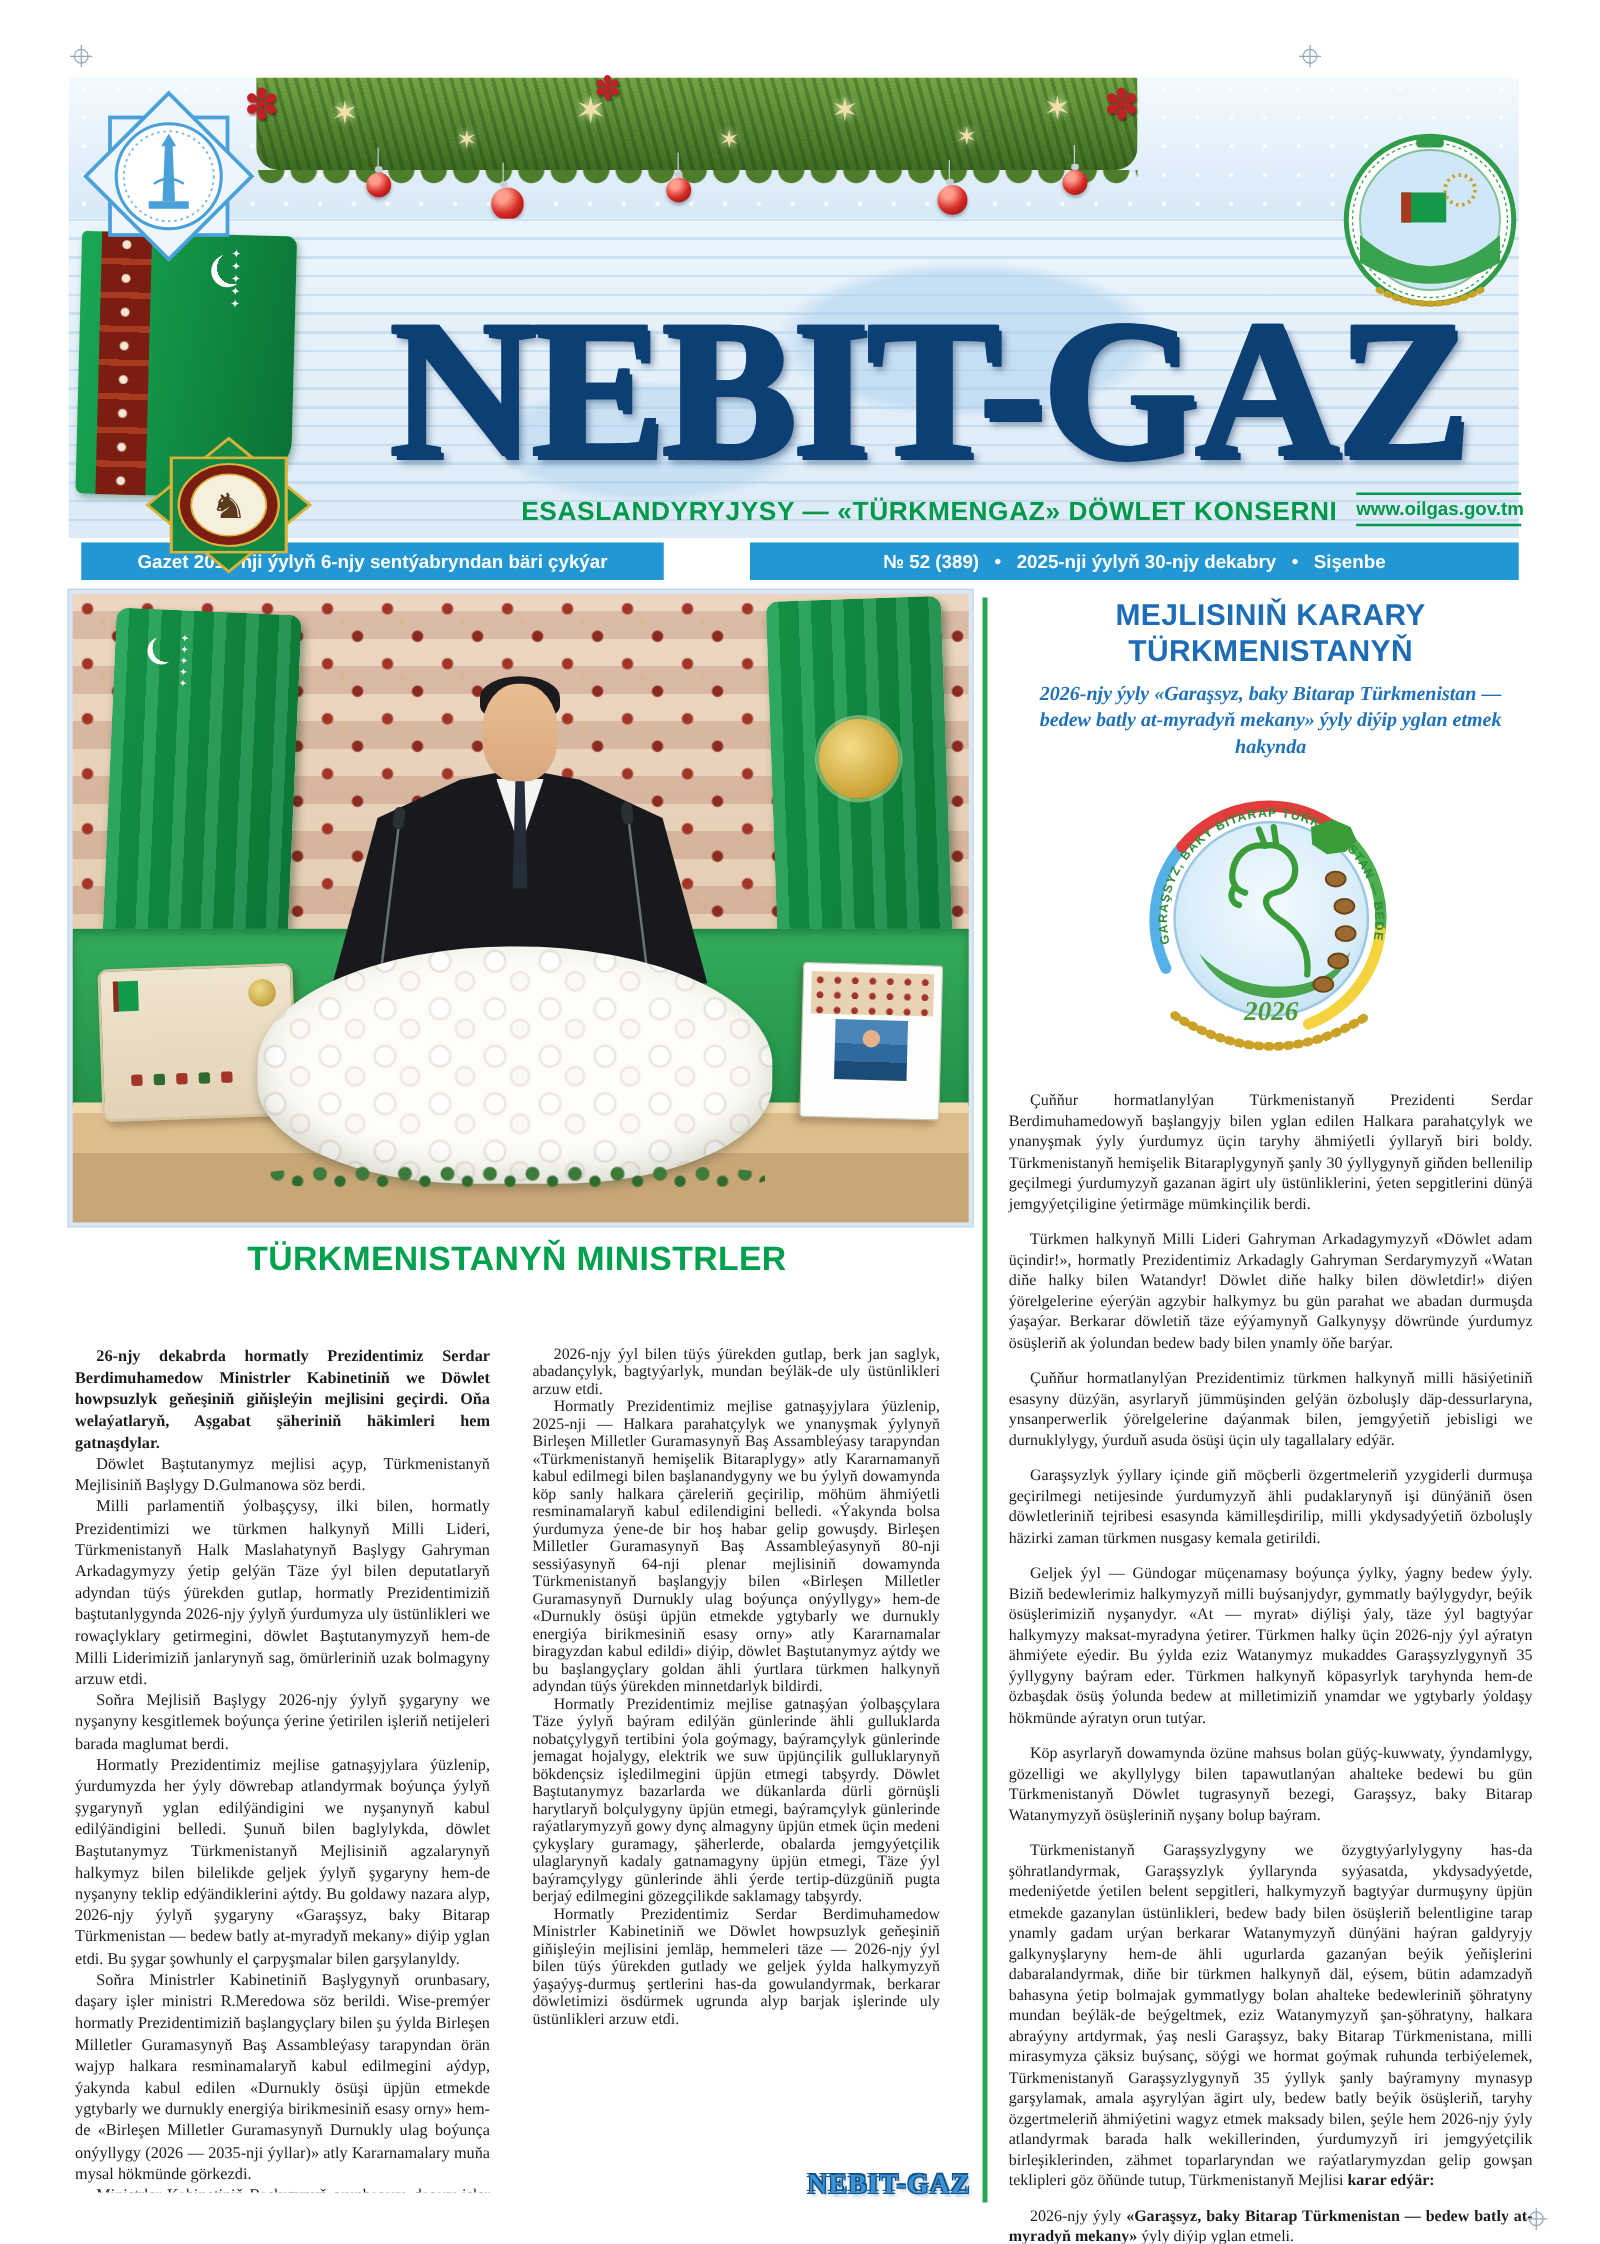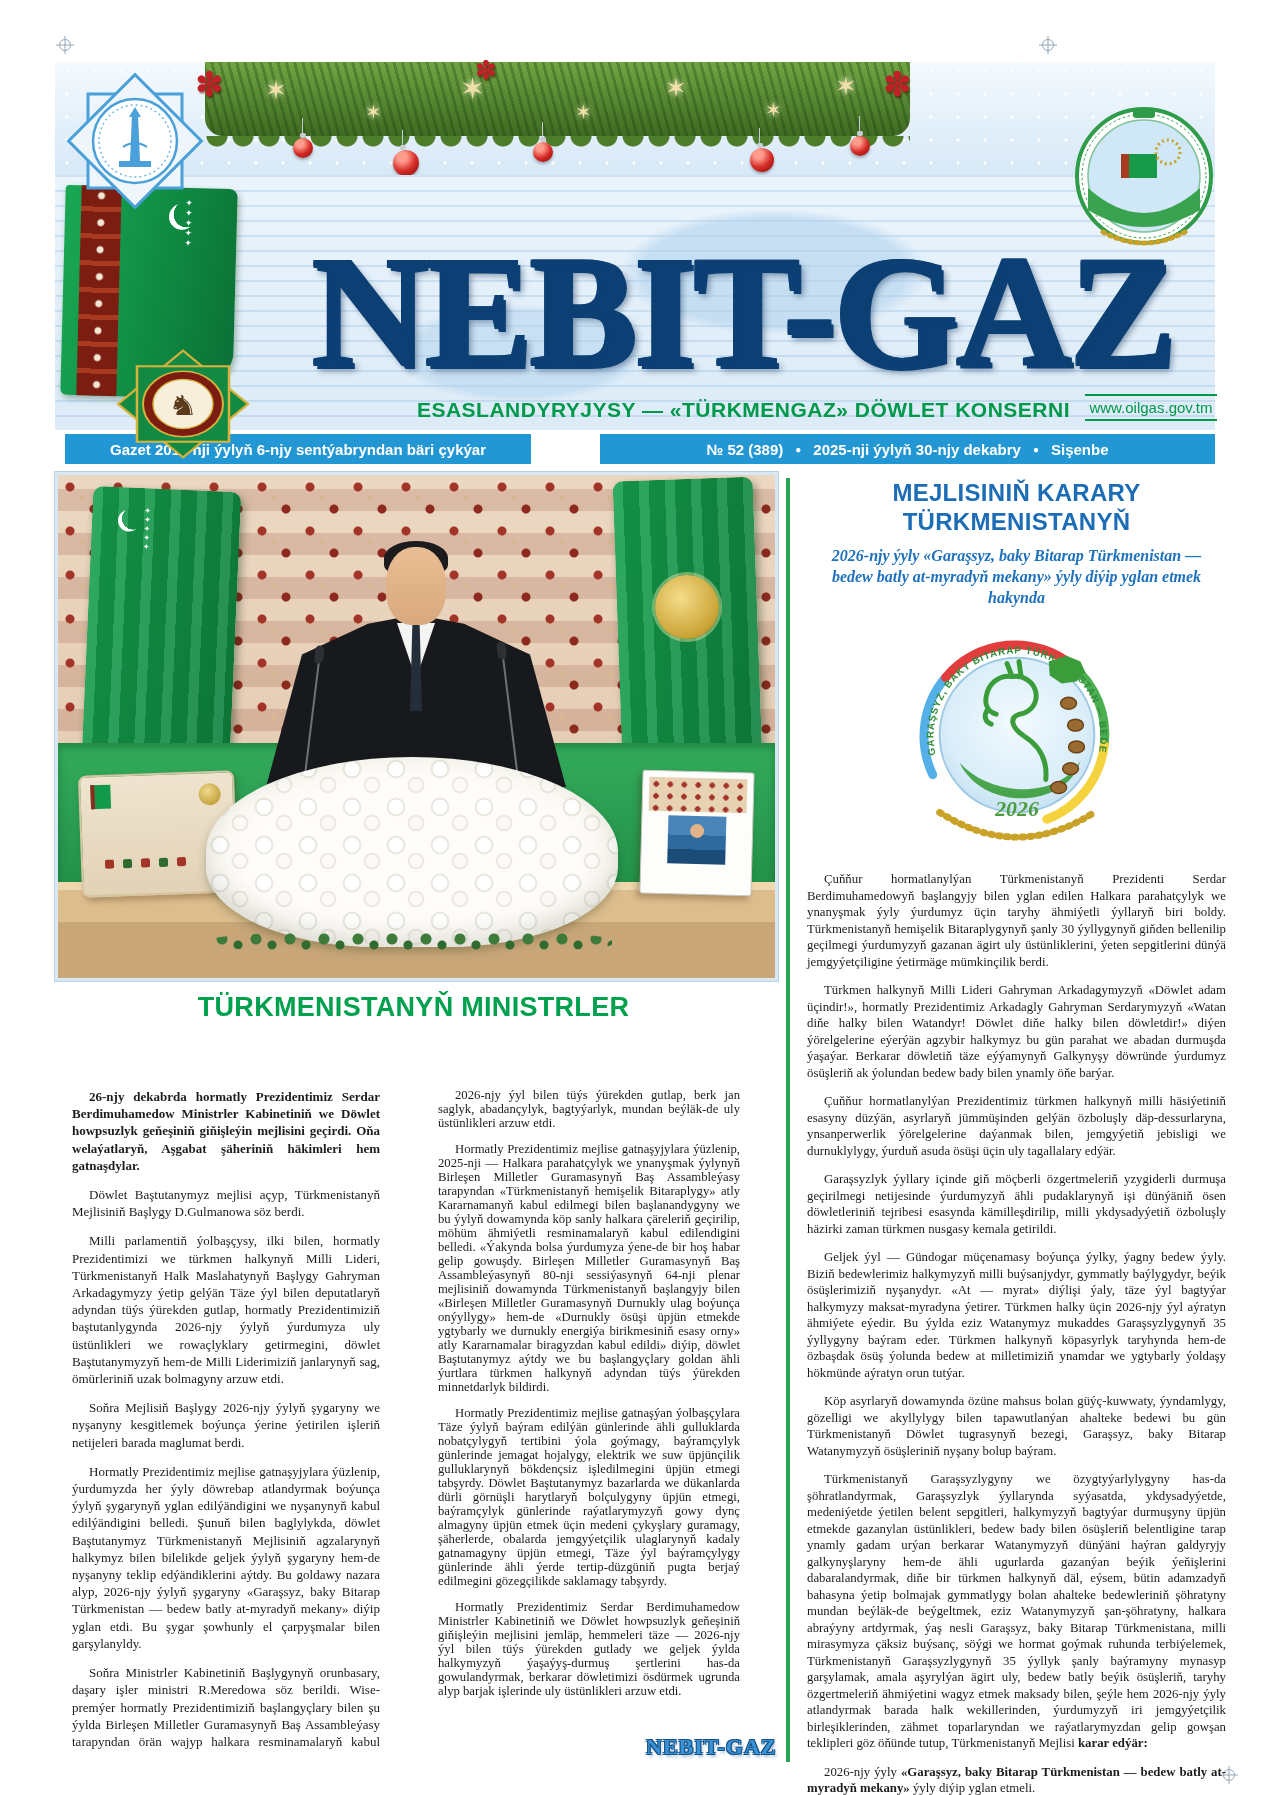--- a/index.html
+++ b/index.html
@@ -46,21 +46,21 @@
   .nebit-title{position:absolute;left:185px;top:62px;width:985px;text-align:center;
      font-family:"Liberation Serif",serif;font-weight:bold;font-size:158px;line-height:150px;
      letter-spacing:-3px;transform:scaleX(1.02);transform-origin:left;
      color:#2e7fc2;
      text-shadow:3px 4px 0 #0c3f74,-1px -1px 0 #0c3f74,1px -1px 0 #0c3f74,-1px 1px 0 #0c3f74,5px 6px 6px rgba(10,40,80,.45);
      background:linear-gradient(#e3f2fc 0%,#a6d2ef 30%,#4897d4 62%,#1f6cae 85%,#15507f 100%);
      -webkit-background-clip:text;background-clip:text;-webkit-text-fill-color:transparent;}
   .founder-row{position:absolute;left:185px;top:223px;width:830px;text-align:right;
      font-family:"Liberation Sans",sans-serif;font-weight:bold;font-size:21px;color:#00984a;letter-spacing:.5px;}
   .website{position:absolute;left:1030px;top:219px;width:132px;text-align:center;
-     font-family:"Liberation Sans",sans-serif;font-weight:normal;font-size:15px;color:#00984a;
+     font-family:"Liberation Sans",sans-serif;font-weight:bold;font-size:15px;color:#00984a;
      border-top:2px solid #00984a;border-bottom:2px solid #00984a;padding:3px 0;}
 
   
   .tm-flag{position:absolute;left:8px;top:12px;width:172px;height:210px;
      background:linear-gradient(100deg,#1aa855 0%,#0f8a42 55%,#0b6f35 100%);
      border-radius:4px 8px 46% 6px / 4px 8px 22% 6px;transform:rotate(1.5deg);
      box-shadow:2px 3px 6px rgba(0,60,20,.35);}
   .tm-flag .stripe{position:absolute;left:16px;top:0;bottom:0;width:40px;
      background:
       radial-gradient(circle 4px at 50% 10px,#f3e7d4 0 3px,transparent 4px),
@@ -146,21 +146,21 @@
   .calendar .pic{margin:0 26px;height:48px;background:linear-gradient(#4a85ba 0 40%,#2f6a9e 40% 70%,#1b4c78 70%);position:relative;}
   .calendar .pic::after{content:"";position:absolute;left:50%;top:8px;width:14px;height:14px;margin-left:-7px;border-radius:50%;background:#e2b289;}
   .mic{position:absolute;width:2px;height:130px;background:#6d7278;}
   .mic::before{content:"";position:absolute;left:-4px;top:-16px;width:9px;height:18px;border-radius:5px;background:#2c2f33;}
 
   
   .headline{position:absolute;left:55px;top:990px;width:717px;text-align:center;
      font-family:"Liberation Sans",sans-serif;font-weight:bold;font-size:27px;line-height:34px;
      color:#00a14e;letter-spacing:.3px;}
   .bodycol{position:absolute;top:1076px;font-size:13px;line-height:17.2px;text-align:justify;overflow:hidden;}
-  .bodycol p{margin:12px;text-indent:17px;}
+  .bodycol p{margin:0;text-indent:17px;}
   .bodycol p.lead{font-weight:bold;}
   #col1{left:60px;width:332px;height:678px;}
   #col2{left:426px;width:326px;height:652px;font-size:12.7px;line-height:14px;}
   .end-logo{position:absolute;left:646px;top:1734px;font-family:"Liberation Serif",serif;font-weight:bold;
      font-size:22px;letter-spacing:1px;color:#3b92d4;
      text-shadow:1px 1px 0 #145187,-1px -1px 0 #145187,1px -1px 0 #145187,-1px 1px 0 #145187,2px 3px 3px rgba(20,80,140,.4);}
 
   
   .vrule{position:absolute;left:786px;top:478px;width:4px;height:1284px;background:#2aa558;}
 

